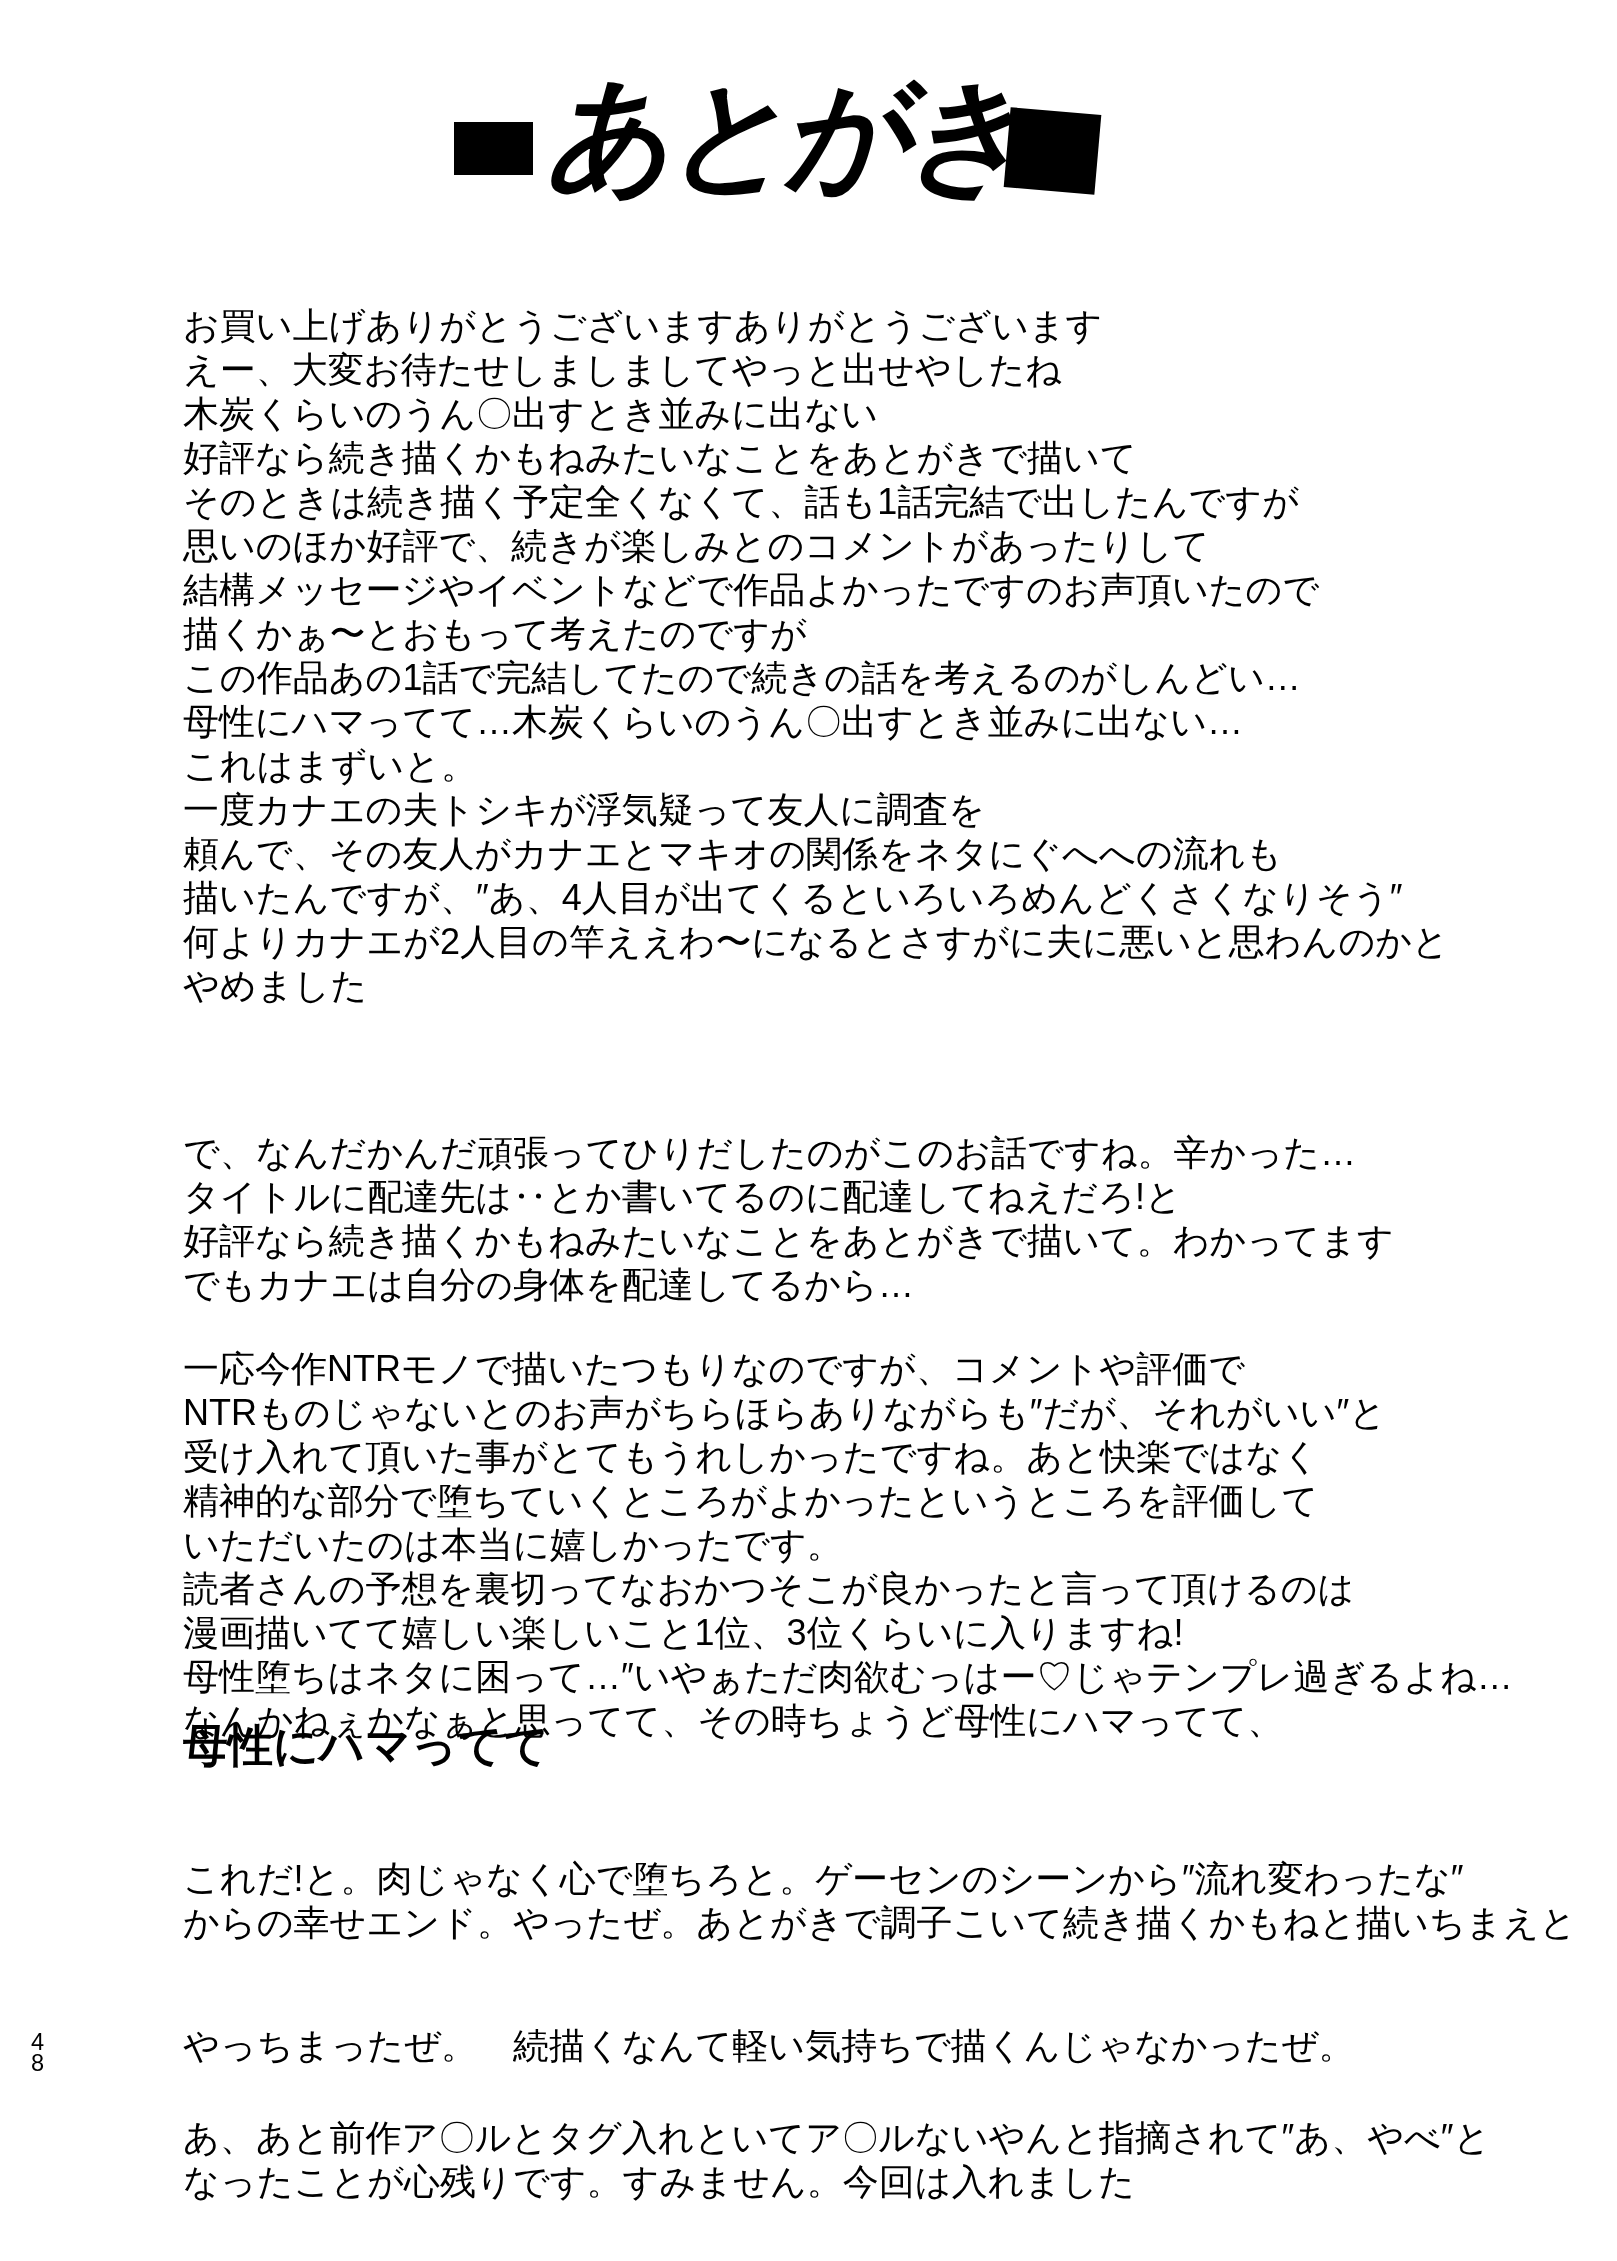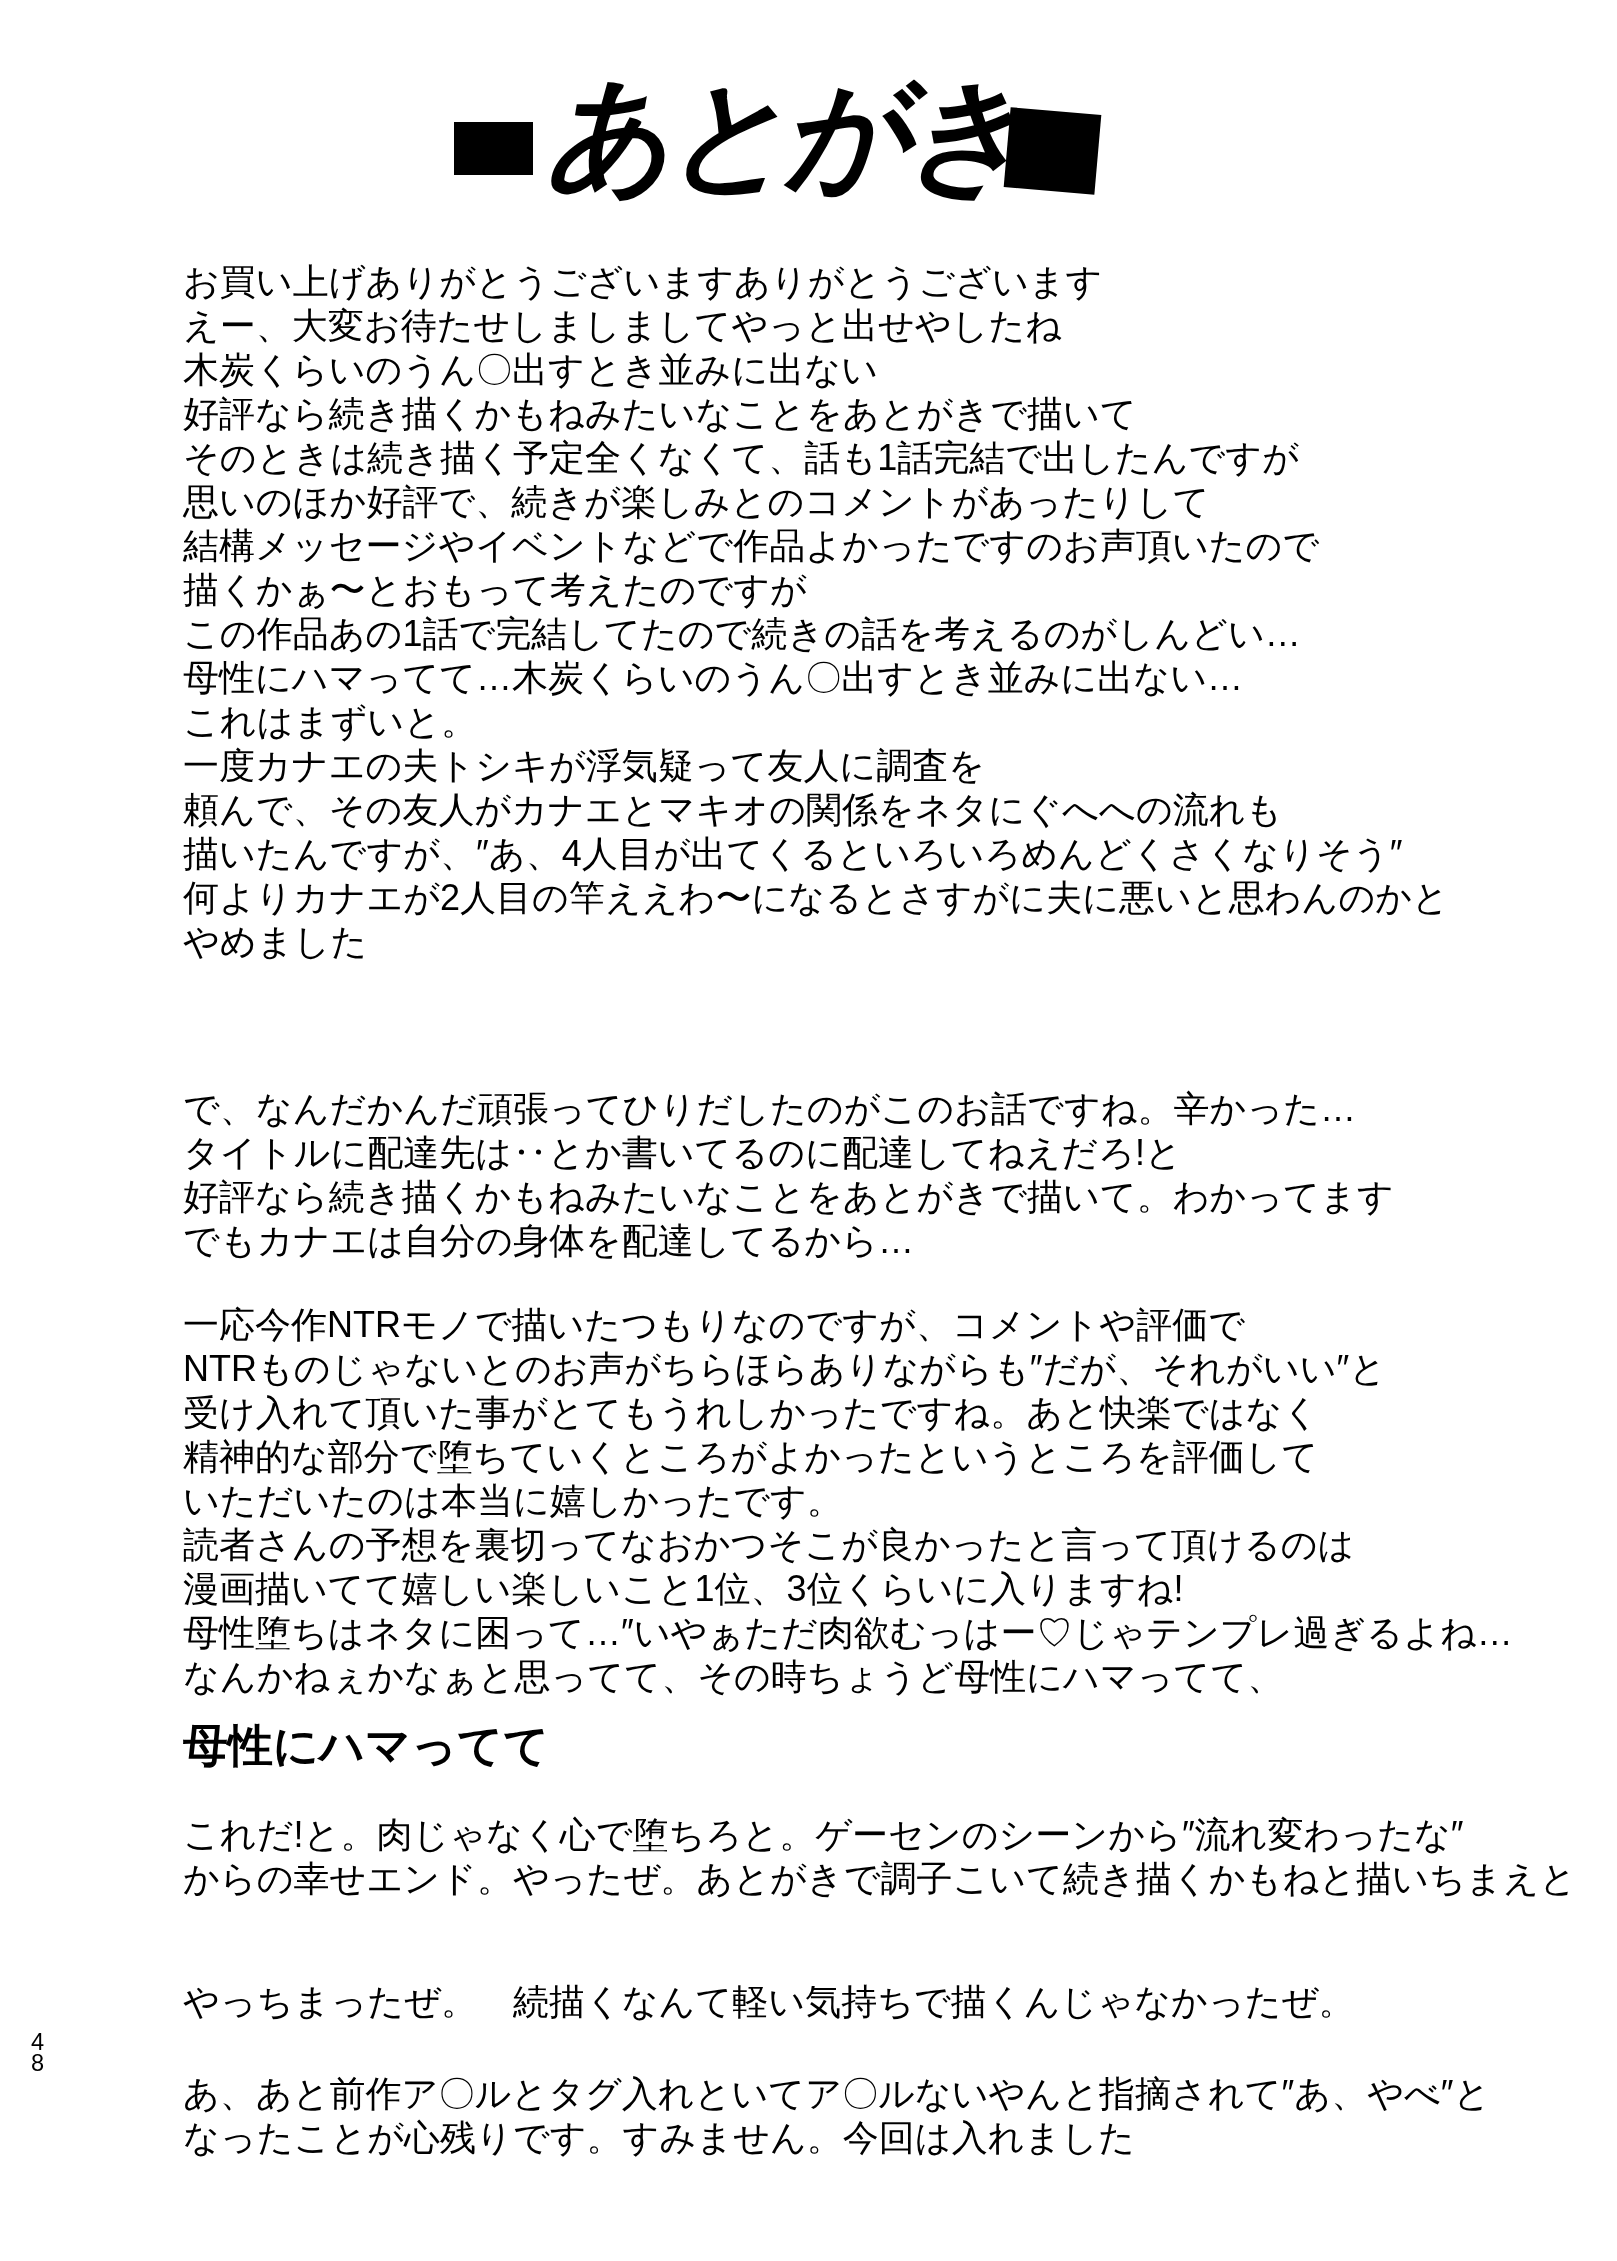--- a/index.html
+++ b/index.html
@@ -21,21 +21,21 @@
     letter-spacing: -7.9px;
     line-height: 1.0;
     transform: skewX(-10deg);
     white-space: nowrap;
   }
   .sq { background: #000; }
   .sq-left  { left: 454px;  top: 122px; width: 79px; height: 53px; }
   .sq-right { left: 1007px; top: 111px; width: 91px; height: 80px; transform: rotate(5deg); }
 
   
-  .para { left: 183px; white-space: nowrap; }
+  .para { left: 183px; white-space: nowrap; margin-top: 44px; }
   .line {
     font-size: 36px;
     line-height: 44px;
     white-space: pre;
     font-weight: 400;
   }
   .p1 { top: 260px; }
   .p2 { top: 1087px; }
   .p3 { top: 1303px; }
   .p4 { top: 1813px; }

